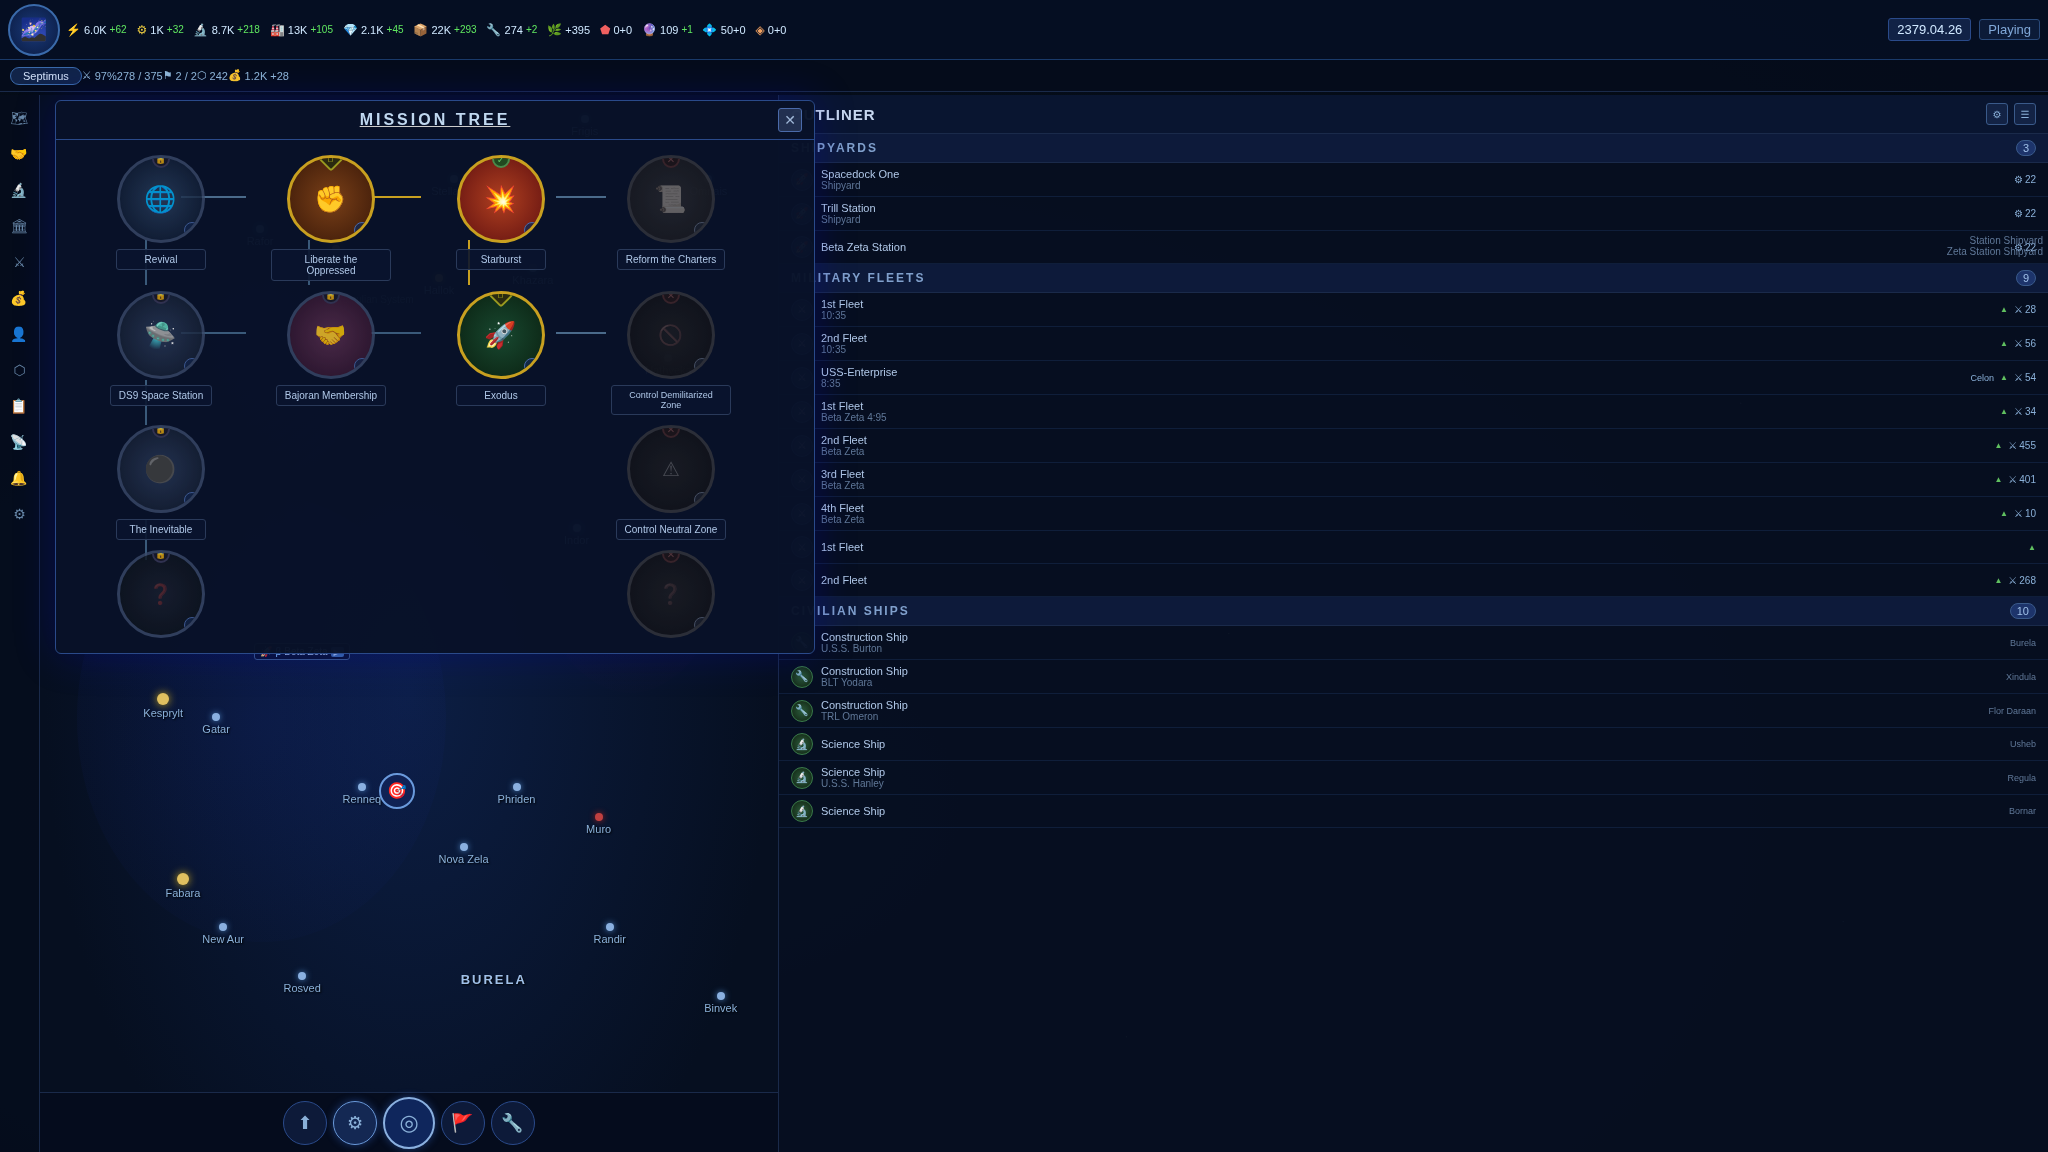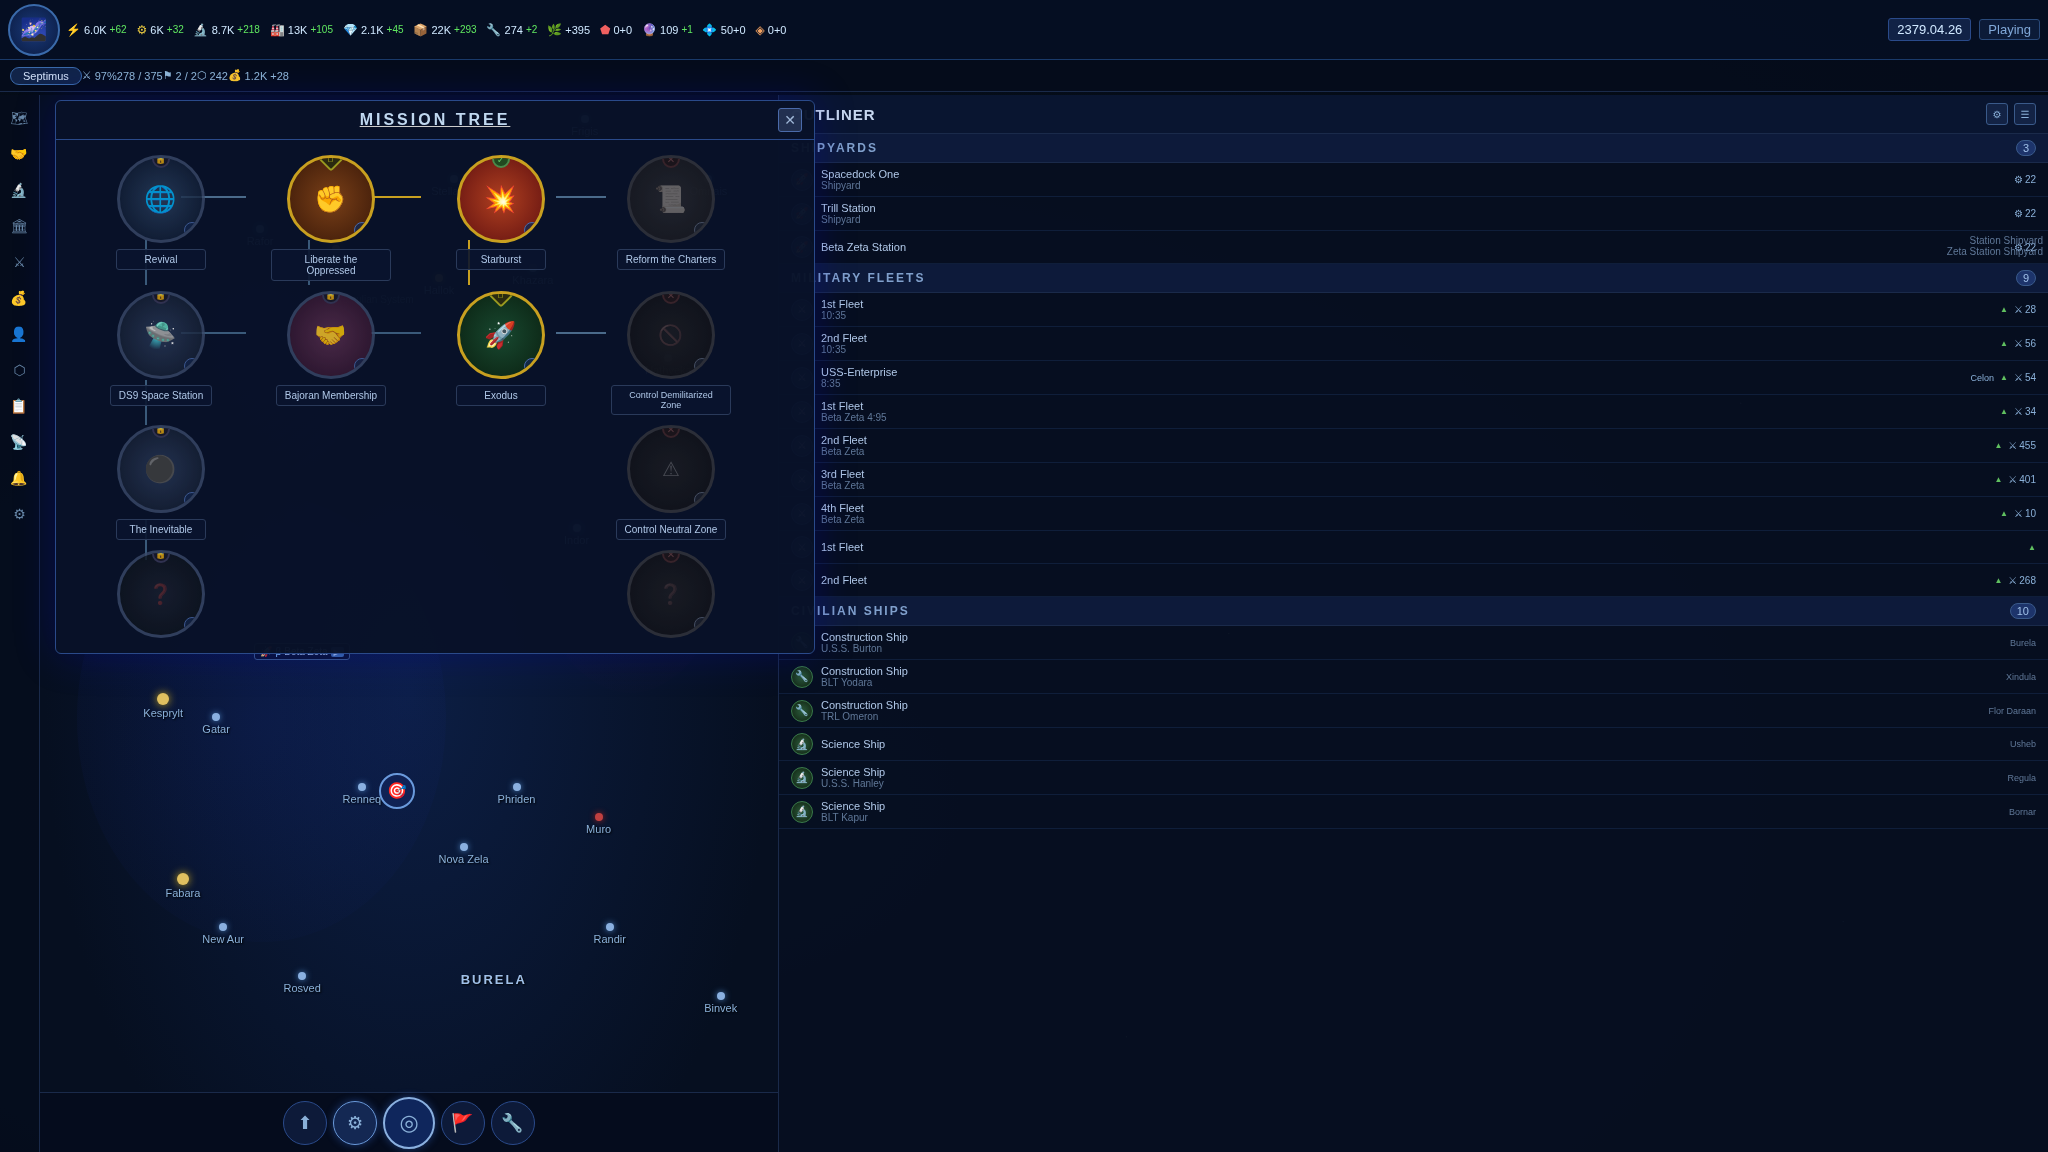--- a/index.html
+++ b/index.html
@@ -484,21 +484,21 @@
     <span style="font-size:22px">🌌</span>
   </div>
   <div class="resource-bar">
     <div class="resource-item">
       <span style="color:#60c8f8;font-size:12px">⚡</span>
       <span style="color:#d0e8ff;font-size:11px">6.0K</span>
       <span style="color:#60e860;font-size:10px">+62</span>
     </div>
     <div class="resource-item">
       <span style="color:#e8c840;font-size:12px">⚙</span>
-      <span style="color:#d0e8ff;font-size:11px">6K</span>
+      <span style="color:#d0e8ff;font-size:11px">1K</span>
       <span style="color:#60e860;font-size:10px">+32</span>
     </div>
     <div class="resource-item">
       <span style="color:#60e8a0;font-size:12px">🔬</span>
       <span style="color:#d0e8ff;font-size:11px">8.7K</span>
       <span style="color:#60e860;font-size:10px">+218</span>
     </div>
     <div class="resource-item">
       <span style="color:#f8a040;font-size:12px">🏭</span>
       <span style="color:#d0e8ff;font-size:11px">13K</span>
@@ -1108,21 +1108,20 @@
     </div>
     <div class="item-stats">
       <span style="font-size:9px;color:#607898">Regula</span>
     </div>
   </div>
 
   <div class="outliner-item">
     <div class="item-icon icon-civilian">🔬</div>
     <div class="item-main">
       <div class="item-name">Science Ship</div>
-      <div class="item-sub">BLT Kapur</div>
     </div>
     <div class="item-stats">
       <span style="font-size:9px;color:#607898">Bornar</span>
     </div>
   </div>
 
 </div>
 
 <div class="bottom-bar">
   <div class="bottom-btn">⬆</div>

